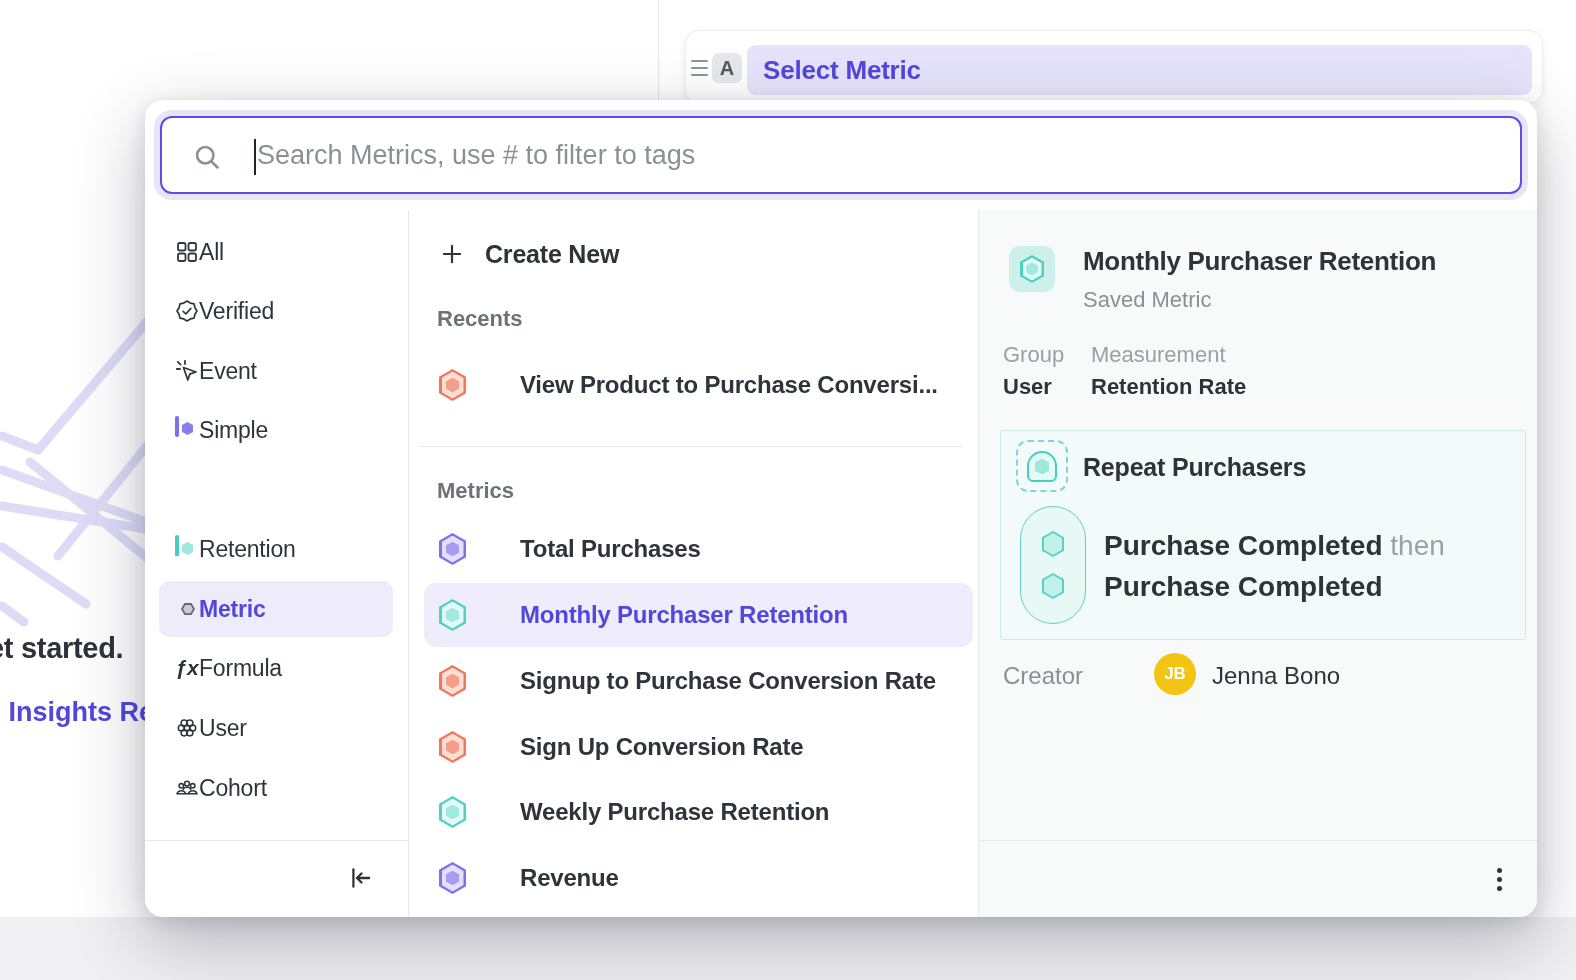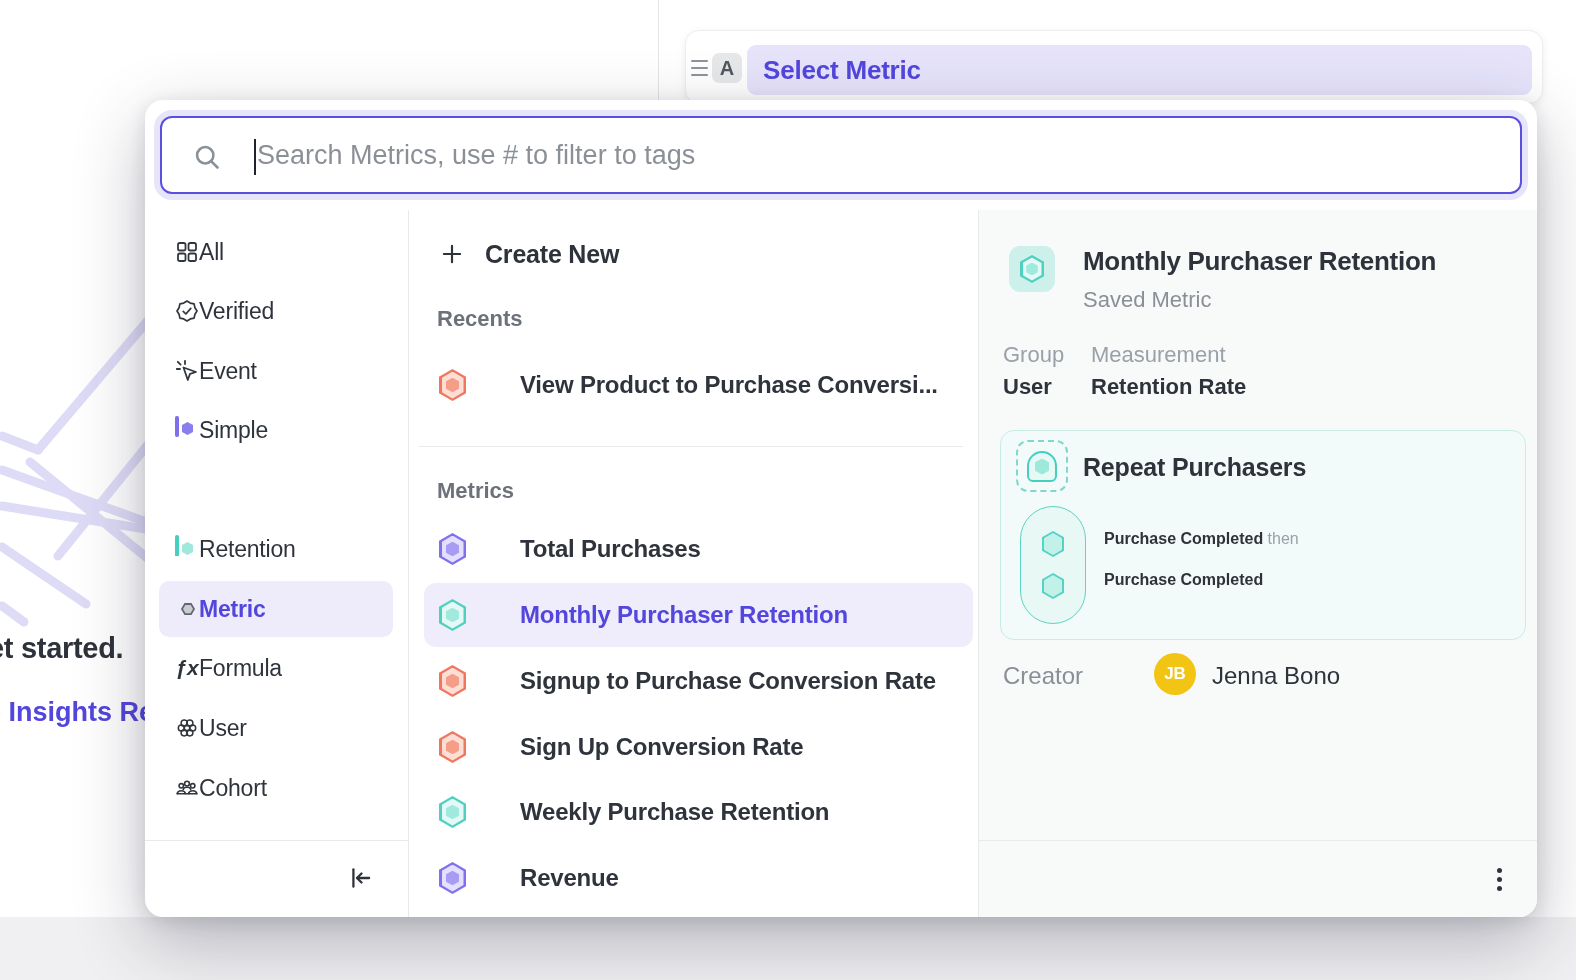--- a/index.html
+++ b/index.html
@@ -89,30 +89,30 @@
   .mid-row.selected { background:#efecfb; }
   .mid-row.selected .lbl { color:#5246dd; }
   .mid-divider { position:absolute; left:10px; right:15px; top:236px; height:1px; background:#e8e9eb; }
 
   
   .dt-tile { position:absolute; left:30px; top:36px; width:46px; height:46px; background:#cdf1ea; border-radius:11px; display:flex; align-items:center; justify-content:center; }
   .dt-title { position:absolute; left:104px; top:36px; font-size:26px; font-weight:700; letter-spacing:-0.3px; white-space:nowrap; }
   .dt-sub { position:absolute; left:104px; top:77px; font-size:22px; color:#8a8f97; }
   .dt-glabel { position:absolute; top:132px; font-size:22px; color:#9aa0a8; }
   .dt-gvalue { position:absolute; top:164px; font-size:22px; font-weight:700; }
-  .def-card { position:absolute; left:21px; top:220px; width:526px; height:210px; background:#f2fbf9; border:1.5px solid #c8ece6; border-radius:14px; }
+  .def-card { position:absolute; left:21px; top:220px; width:526px; height:210px; background:#f2fbf9; border:1.5px solid #c8ece6; border-radius:3px; }
   .def-icon { position:absolute; left:15px; top:9px; width:52px; height:52px; border:2px dashed #7ed8cb; border-radius:12px; display:flex; align-items:center; justify-content:center; }
   .def-icon .arch-d { width:30px; height:31px; border-radius:15px 15px 6px 6px; }
   .def-icon .arch-d b { left:6px; top:6px; width:14px; height:16px; }
   .def-name { position:absolute; left:82px; top:22px; font-size:25px; font-weight:700; letter-spacing:-0.2px; }
   .def-pill { position:absolute; left:19px; top:75px; width:66px; height:118px; border:1.5px solid #5fd3c6; background:#e8f8f5; border-radius:33px; }
   .pillhex { position:absolute; left:21px; width:22px; height:26px; }
   .pillhex .o { inset:0; background:#54d2c4; }
   .pillhex .f { inset:2px; background:#c2f1e9; }
-  .def-line { position:absolute; left:103px; font-size:16px; font-weight:700; white-space:nowrap; }
+  .def-line { position:absolute; left:103px; font-size:28px; font-weight:700; white-space:nowrap; }
   .def-line .then { font-weight:400; color:#9aa0a8; }
   .creator-label { position:absolute; left:24px; top:452px; font-size:24px; color:#8a8f97; }
   .avatar { position:absolute; left:175px; top:443px; width:42px; height:42px; border-radius:50%; background:#f2c413;
     display:flex; align-items:center; justify-content:center; color:#fff; font-size:17px; font-weight:700; }
   .creator-name { position:absolute; left:233px; top:452px; font-size:24px; font-weight:500; }
   .right-footer-line { position:absolute; left:0; top:630px; width:559px; height:1px; background:#e8e9eb; }
   .kebab { position:absolute; left:505px; top:653px; width:30px; height:32px; display:flex; flex-direction:column; align-items:center; justify-content:center; gap:4px; cursor:pointer; }
   .kebab i { width:5px; height:5px; border-radius:50%; background:#2f333d; }
 
   svg { display:block; }

